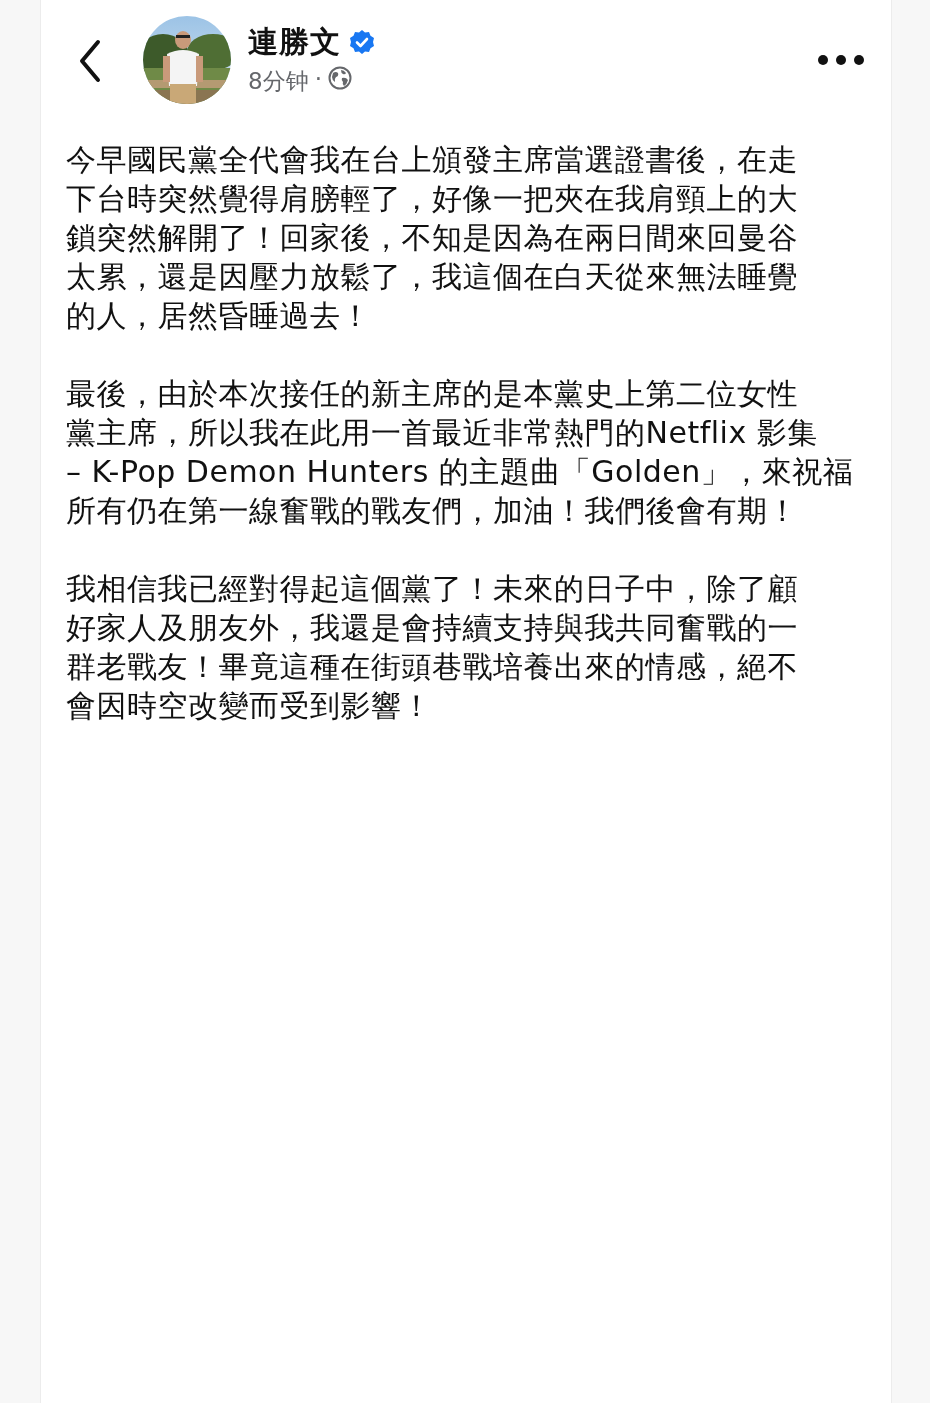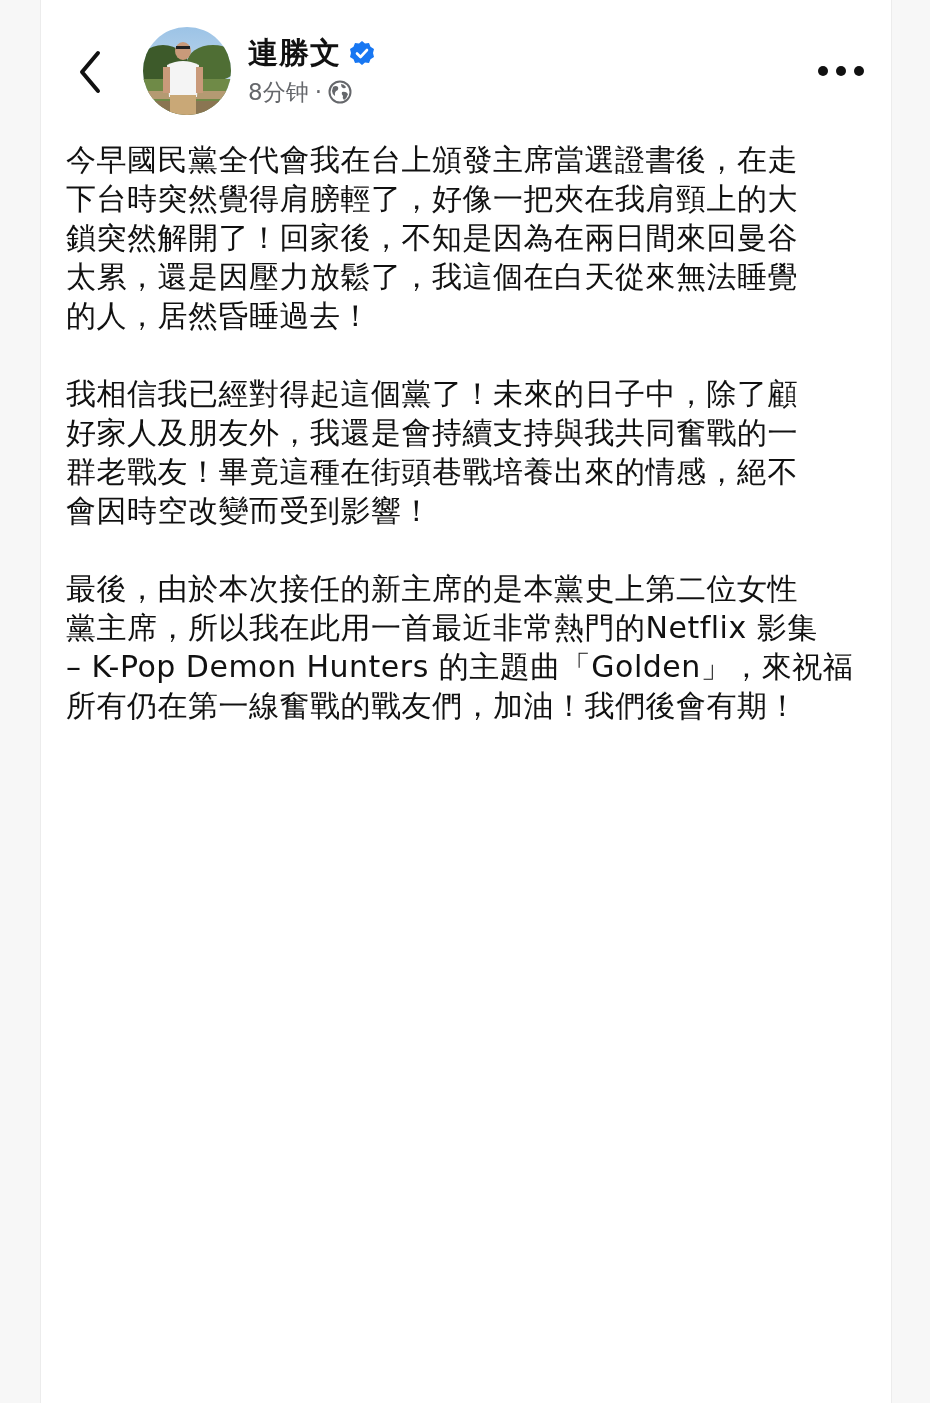--- a/index.html
+++ b/index.html
@@ -23,21 +23,20 @@
     background: #ffffff;
     border-left: 1px solid #ececec;
     border-right: 1px solid #ececec;
   }
   .header {
     position: absolute;
     left: 0;
     top: 0;
     width: 848px;
     height: 120px;
-    margin-top: 11px;
   }
   .back-btn {
     position: absolute;
     left: 74px;
     top: 38px;
     width: 34px;
     height: 46px;
     cursor: pointer;
   }
   .avatar {
@@ -68,21 +67,21 @@
   .verified {
     margin-left: 8px;
     width: 26px;
     height: 26px;
   }
   .meta-row {
     position: absolute;
     left: 248px;
     top: 66px;
     display: flex;
-    align-items: center;
+    align-items: flex-start;
     height: 30px;
     color: #65676b;
     font-size: 23px;
   }
   .meta-dot {
     margin: 0 6px;
   }
   .globe {
     width: 24px;
     height: 24px;
@@ -180,21 +179,21 @@
     <span></span>
   </div>
 </div>
 
 <div class="body-text">
   <p class="para">今早國民黨全代會我在台上頒發主席當選證書後，在走
 下台時突然覺得肩膀輕了，好像一把夾在我肩頸上的大
 鎖突然解開了！回家後，不知是因為在兩日間來回曼谷
 太累，還是因壓力放鬆了，我這個在白天從來無法睡覺
 的人，居然昏睡過去！</p>
+  <p class="para">最後，由於本次接任的新主席的是本黨史上第二位女性
+黨主席，所以我在此用一首最近非常熱門的Netflix 影集
+– K-Pop Demon Hunters 的主題曲「Golden」，來祝福
+所有仍在第一線奮戰的戰友們，加油！我們後會有期！</p>
   <p class="para">我相信我已經對得起這個黨了！未來的日子中，除了顧
 好家人及朋友外，我還是會持續支持與我共同奮戰的一
 群老戰友！畢竟這種在街頭巷戰培養出來的情感，絕不
 會因時空改變而受到影響！</p>
-  <p class="para">最後，由於本次接任的新主席的是本黨史上第二位女性
-黨主席，所以我在此用一首最近非常熱門的Netflix 影集
-– K-Pop Demon Hunters 的主題曲「Golden」，來祝福
-所有仍在第一線奮戰的戰友們，加油！我們後會有期！</p>
 </div>
 
 </body></html>

